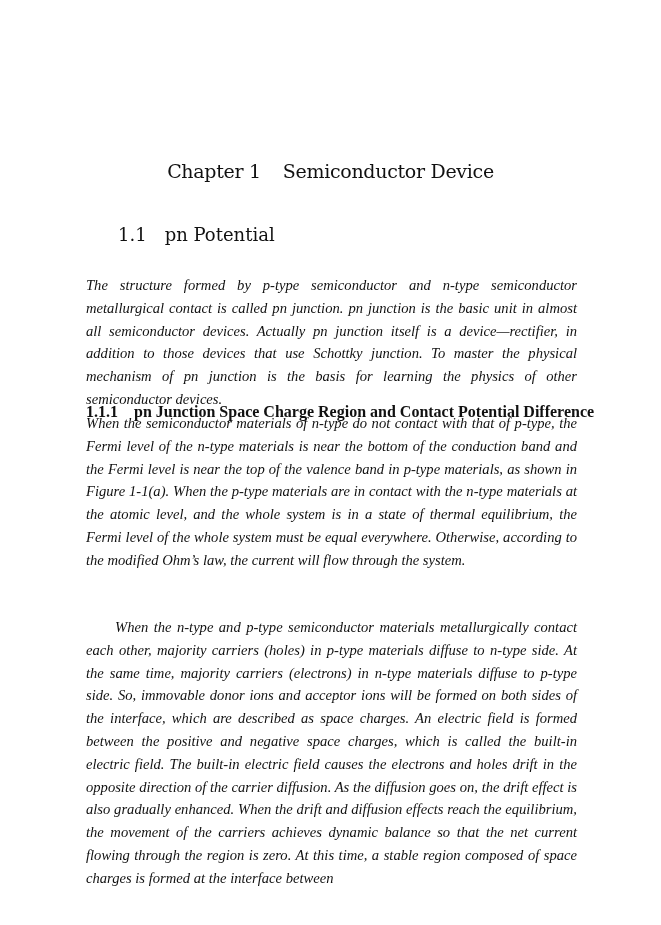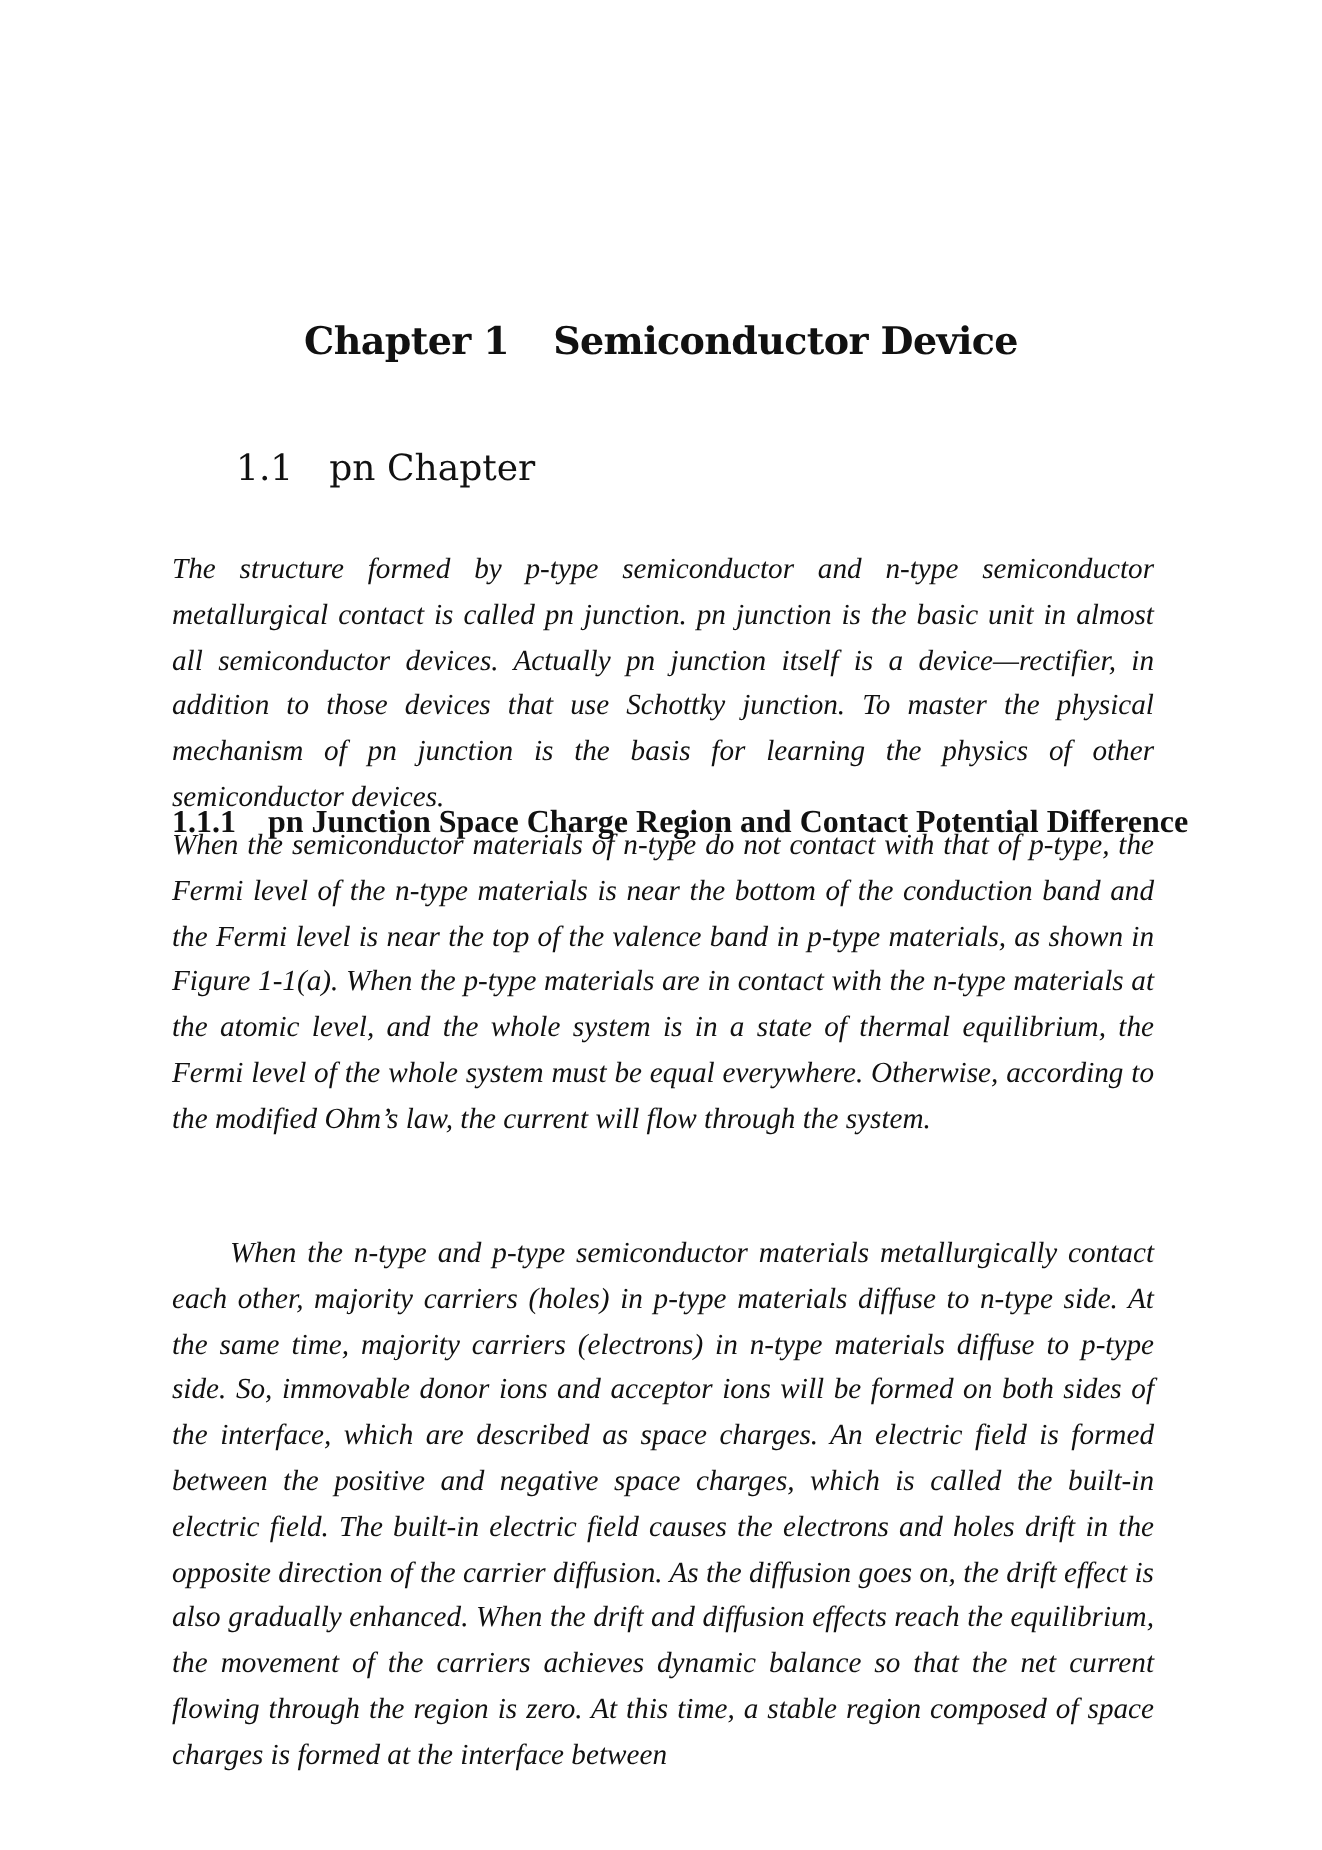--- a/index.html
+++ b/index.html
@@ -1,20 +1,20 @@
 <!DOCTYPE html>
 <html><head>
   <meta charset="utf-8">
   <style>
     html, body { margin: 0; padding: 0; background: #ffffff; }
     body { width: 661px; height: 925px; position: relative; overflow: hidden; color: #111; }
     .page { position: absolute; left: 0; top: 0; width: 661px; height: 925px; background: #fff; }
     .chapter-title {
       position: absolute; left: 0; width: 661px; top: 160px;
-      text-align: center; font-family: "DejaVu Serif", serif; font-weight: bold;
+      text-align: center; font-family: "DejaVu Serif", serif; font-weight: normal;
       font-size: 19px; letter-spacing: -0.3px;
     }
     .chapter-title .num { margin-right: 22px; }
     .section-title {
       position: absolute; left: 86px; top: 224px;
       font-family: "DejaVu Serif", serif; font-size: 18px; font-weight: normal;
     }
     .section-title .num { margin-right: 18px; margin-left: 32px; }
     .body-text {
       position: absolute; left: 86px; width: 491px;
@@ -34,21 +34,21 @@
 </head>
 <body>
 
 <div class="page">
 
   <div class="chapter-title">
     <span class="num">Chapter 1</span><span>Semiconductor Device</span>
   </div>
 
   <div class="section-title">
-    <span class="num">1.1</span><span>pn Chapter</span>
+    <span class="num">1.1</span><span>pn Potential</span>
   </div>
 
   <div class="body-text para1">
     <p>The structure formed by p-type semiconductor and n-type semiconductor metallurgical contact is called pn junction. pn junction is the basic unit in almost all semiconductor devices. Actually pn junction itself is a device—rectifier, in addition to those devices that use Schottky junction. To master the physical mechanism of pn junction is the basis for learning the physics of other semiconductor devices.</p>
   </div>
 
   <div class="subsection-title">
     <span class="num">1.1.1</span><span>pn Junction Space Charge Region and Contact Potential Difference</span>
   </div>
 

